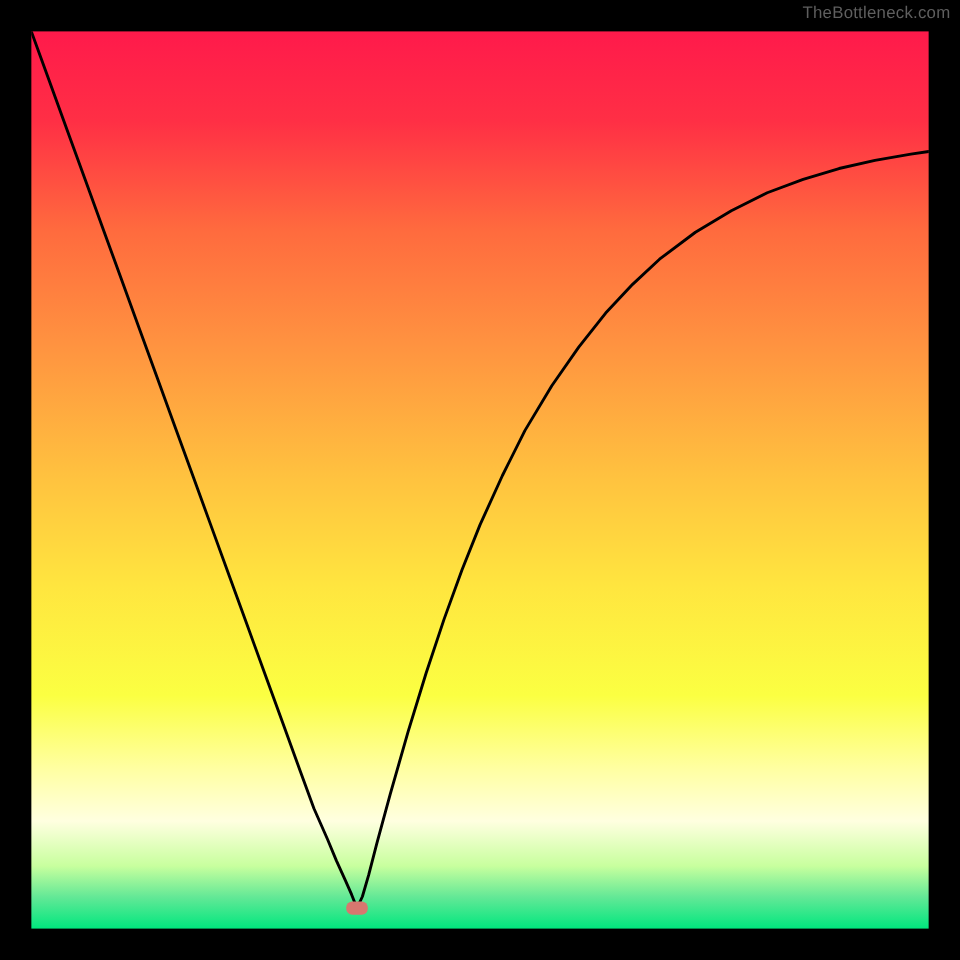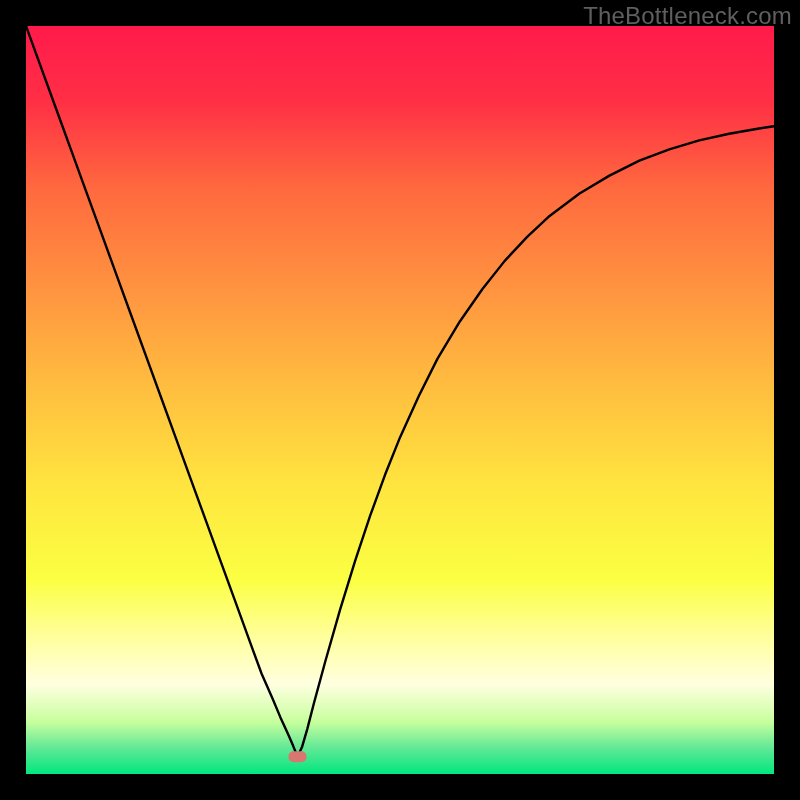--- a/index.html
+++ b/index.html
@@ -24,21 +24,21 @@
     left: 0;
     top: 0;
     width: 748px;
     height: 748px;
   }
   .watermark {
     position: absolute;
     top: 2px;
     right: 8px;
     color: #5f5f5f;
-    font-size: 24px;
+    font-size: 14px;
     letter-spacing: 0.2px;
     font-weight: 400;
     user-select: none;
   }
   svg { display: block; }
 </style>
 </head>
 <body>
 
 <div class="watermark">TheBottleneck.com</div>

